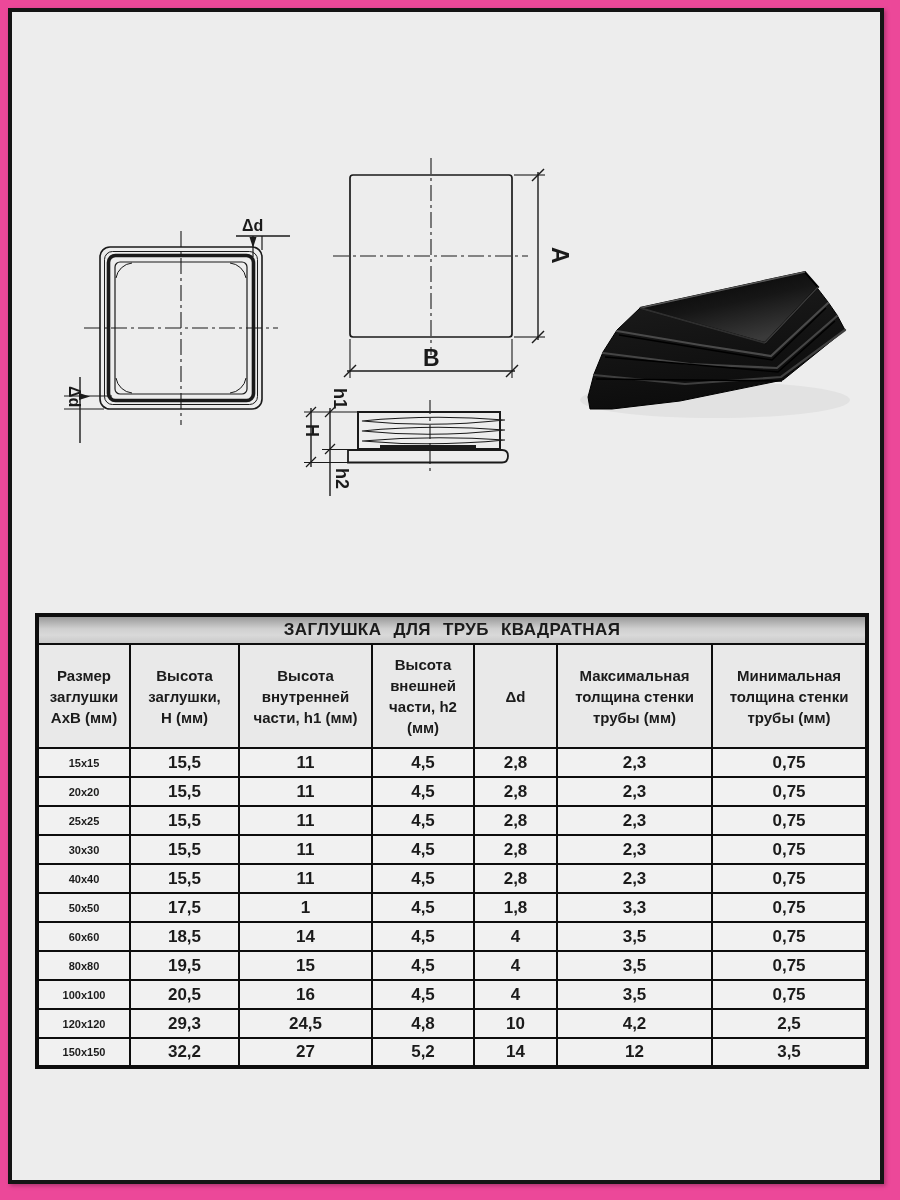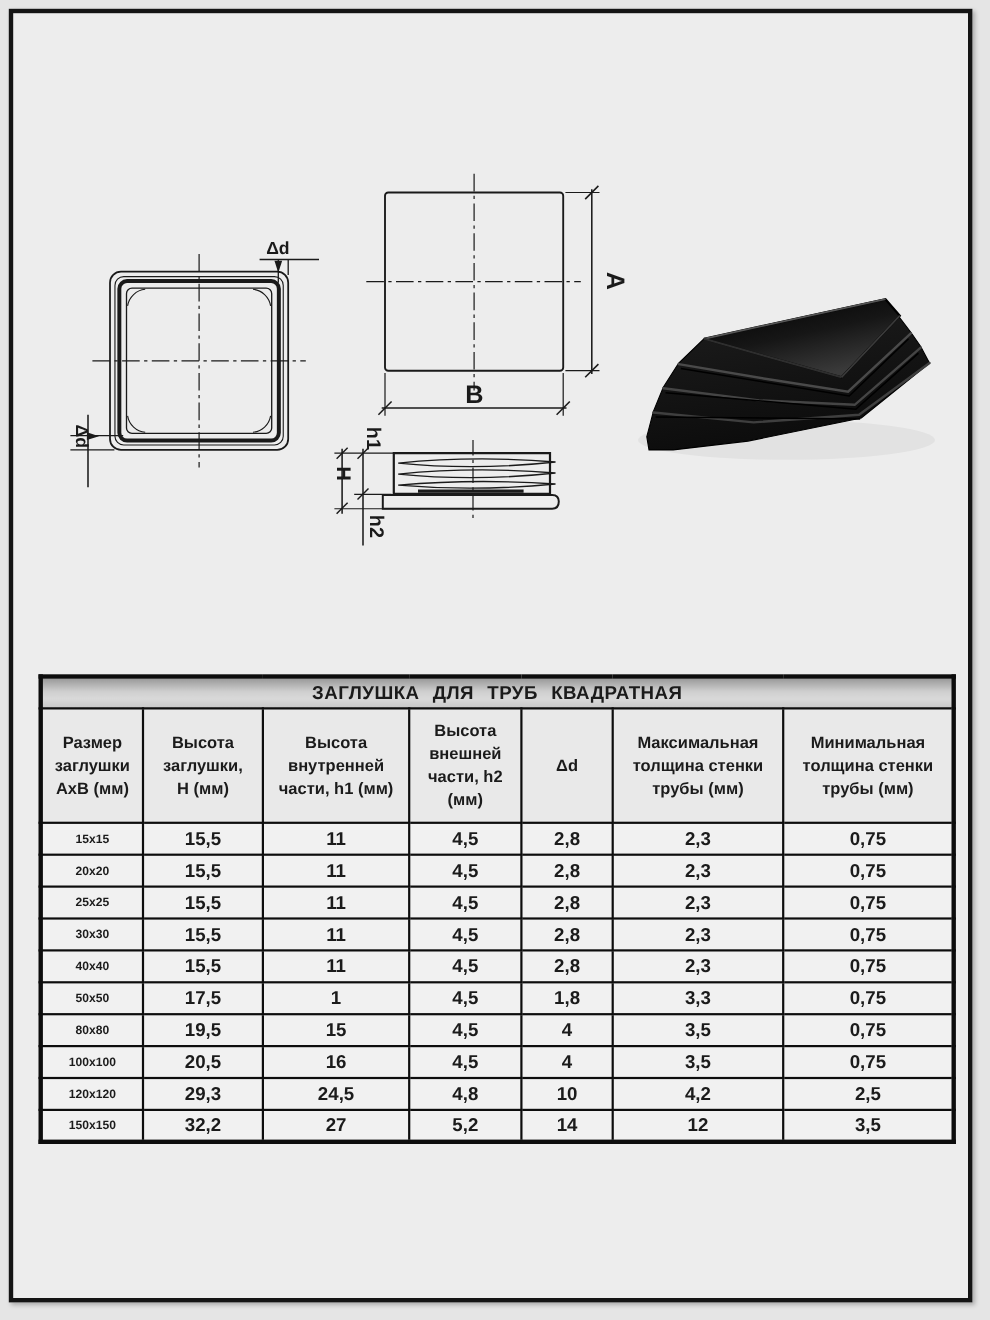--- a/index.html
+++ b/index.html
@@ -1,17 +1,17 @@
 <!DOCTYPE html>
 <html><head>
 <meta charset="utf-8">
 <style>
   html,body{margin:0;padding:0;background:#ffffff;}
   .page{
-    position:relative;width:900px;height:1200px;background:#e5e5e5;
+    position:relative;width:900px;height:1200px;background:#ec4899;
     font-family:"Liberation Sans",sans-serif;overflow:hidden;
   }
   .frame{
     position:absolute;left:8px;top:8px;width:876px;height:1176px;
     background:#ededed;border:4px solid #141414;box-sizing:border-box;
     box-shadow:2px 2px 4px rgba(0,0,0,.25);
   }
   .drawing-svg{position:absolute;left:0;top:0;}
   
   .spec{position:absolute;left:35px;top:613px;width:660px;border-radius:28px;}
@@ -247,20 +247,29 @@
           <tr>
             <td>50x50</td>
             <td>17,5</td>
             <td>1</td>
             <td>4,5</td>
             <td>1,8</td>
             <td>3,3</td>
             <td>0,75</td>
           </tr>
           <tr>
+            <td>60x60</td>
+            <td>18,5</td>
+            <td>14</td>
+            <td>4,5</td>
+            <td>4</td>
+            <td>3,5</td>
+            <td>0,75</td>
+          </tr>
+          <tr>
             <td>80x80</td>
             <td>19,5</td>
             <td>15</td>
             <td>4,5</td>
             <td>4</td>
             <td>3,5</td>
             <td>0,75</td>
           </tr>
           <tr>
             <td>100x100</td>

